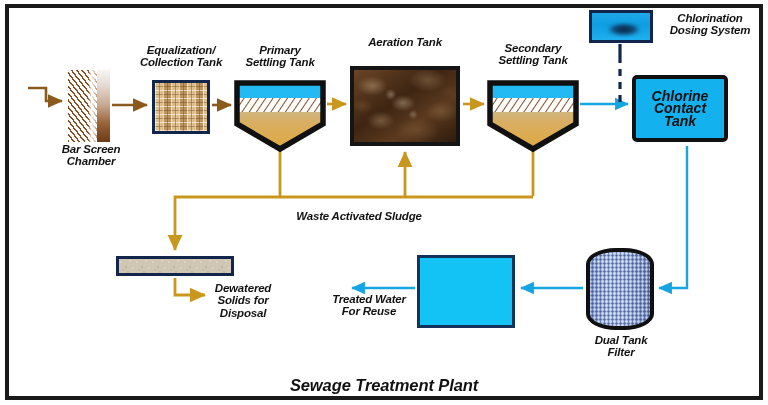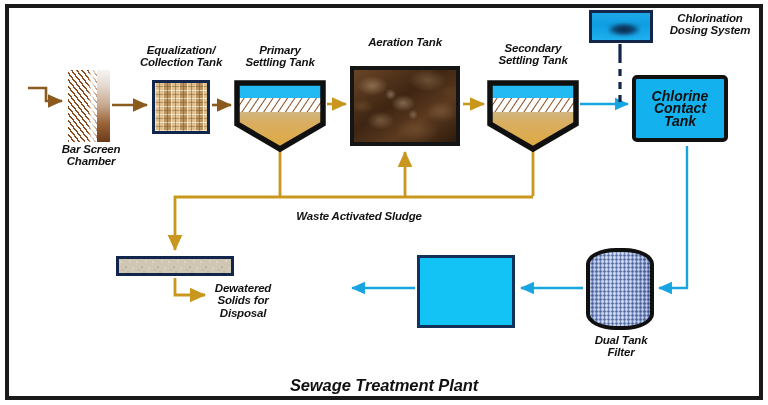--- a/index.html
+++ b/index.html
@@ -371,20 +371,22 @@
     <div class="inner-lbl">Chlorine
 Contact
 Tank</div>
   </div>
 
   <div class="node" id="dmf"></div>
   <div class="lbl" style="left:575px; top:334px; width:92px;">Dual Tank
 Filter</div>
 
   <div class="node" id="treated-tank"></div>
+  <div class="lbl" style="left:325px; top:293px; width:88px;">Treated Water
+For Reuse</div>
 
   <div class="node" id="sdb"></div>
 
   <div class="lbl" style="left:276px; top:210px; width:166px;">Waste Activated Sludge</div>
 
   <div class="lbl" style="left:200px; top:282px; width:86px;">Dewatered
 Solids for
 Disposal</div>
 
   <div id="plant-title">Sewage Treatment Plant</div>

